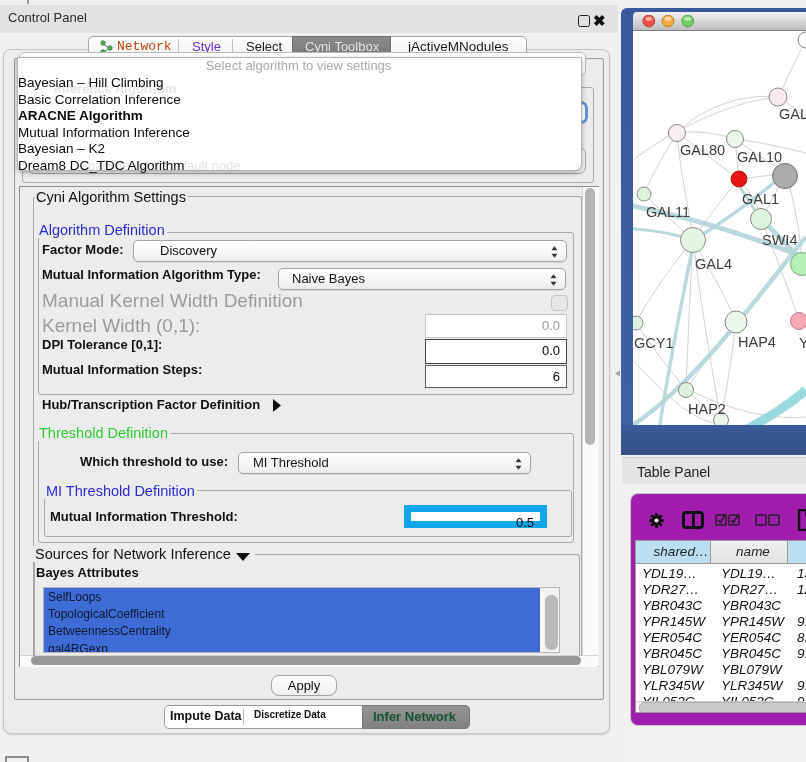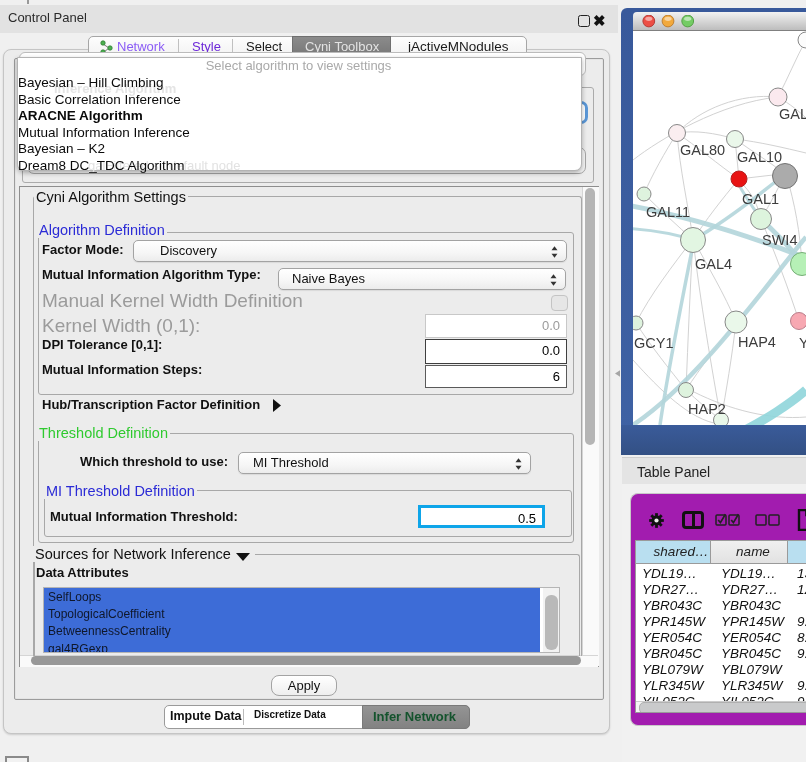--- a/index.html
+++ b/index.html
@@ -37,21 +37,21 @@
 
     <div class="abs" style="left:204px;top:0;width:99px;height:22px;background:linear-gradient(#8b8b8b,#767676);border:1px solid #6f6f6f;box-sizing:border-box;"></div>
 
     <svg class="abs" style="left:12px;top:4px;" width="13" height="15" viewBox="0 0 13 15">
       <line x1="3" y1="4" x2="9" y2="8" stroke="#777" stroke-width="1"></line>
       <line x1="4" y1="12" x2="9" y2="8" stroke="#777" stroke-width="1"></line>
       <circle cx="3" cy="3" r="2.2" fill="#4caf50" stroke="#2e7d32" stroke-width="0.8"></circle>
       <circle cx="10" cy="8" r="2.2" fill="#4caf50" stroke="#2e7d32" stroke-width="0.8"></circle>
       <circle cx="3" cy="12" r="2.2" fill="#4caf50" stroke="#2e7d32" stroke-width="0.8"></circle>
     </svg>
-    <div class="tx" style="left:29px;top:3px;font-size:13px;color:#8b5cf6;">Network</div>
+    <div class="tx" style="left:29px;top:3px;font-size:13px;color:#c2410c;font-family:Liberation Mono, monospace;">Network</div>
     <div class="tx" style="left:104px;top:3px;font-size:13px;color:#6d28d9;">Style</div>
     <div class="tx" style="left:158px;top:3px;font-size:13px;color:#1a1a1a;">Select</div>
     <div class="tx" style="left:217px;top:3px;font-size:13px;color:#e3e3e3;">Cyni Toolbox</div>
     <div class="tx" style="left:320px;top:3px;font-size:13.5px;color:#1a1a1a;">jActiveMNodules</div>
   </div>
 
   <div class="abs" style="left:14px;top:53px;width:590px;height:642px;border:1px solid #9c9c9c;background:#ececec;border-radius:2px;box-sizing:border-box;box-shadow:inset 0 0 0 1px #e4e4e4;"></div>
 
   <div class="abs" style="left:22px;top:82px;width:572px;height:96px;border:1px solid #ababab;border-radius:3px;box-sizing:border-box;"></div>
   <div class="abs" style="left:420px;top:96px;width:162px;height:17px;border-radius:7px;background:#fff;border:3px solid #5b97d6;"></div>
@@ -135,32 +135,32 @@
     <svg class="arrows" viewBox="0 0 8 13">
         <path d="M4 0 L7.4 4.6 H0.6 Z" fill="#333"></path>
         <path d="M4 13 L7.4 8.4 H0.6 Z" fill="#333"></path>
       </svg>
   </div>
 
   <div class="grp" style="left:44px;top:485px;width:526px;height:45px;"></div>
   <div class="gtitle" style="left:44px;top:478px;color:#2b2bd6;">MI Threshold Definition</div>
 
   <div class="lbl" style="left:50px;top:504px;">Mutual Information Threshold:</div>
-  <div class="fld" style="left:418px;top:500px;width:127px;height:23px;border:3px solid #0ea5e9;box-sizing:border-box;">
+  <div class="fld" style="left:404px;top:500px;width:143px;height:23px;border:7px solid #0ea5e9;box-sizing:border-box;">
       <span>0.5</span>
     </div>
 
   <div class="abs" style="left:34px;top:549px;width:544px;height:101px;border:1px solid #a8a8a8;border-bottom:none;border-radius:3px 3px 0 0;"></div>
   <div class="gtitle" style="left:33px;top:541px;color:#111;">Sources for Network Inference</div>
   <div class="abs" style="left:233px;top:542px;width:22px;height:13px;background:#ececec;"></div>
   <svg class="abs" style="left:236px;top:548px;" width="14" height="8" viewBox="0 0 14 8">
       <path d="M0 0 H14 L7 8 Z" fill="#111"></path>
     </svg>
 
-  <div class="lbl" style="left:36px;top:560px;">Data Attributes</div>
+  <div class="lbl" style="left:36px;top:560px;">Bayes Attributes</div>
 
   <div class="abs" style="left:43px;top:582px;width:517px;height:66px;background:#fff;border:1px solid #b5b5b5;box-sizing:border-box;overflow:hidden;">
     <div class="abs" style="left:0;top:0;width:496px;height:66px;background:#3d6cd7;"></div>
     <div class="abs" style="left:4px;top:1px;font-size:12px;color:#0f172a;line-height:17.2px;">SelfLoops<br>TopologicalCoefficient<br>BetweennessCentrality<br>gal4RGexp</div>
     <div class="abs" style="left:499px;top:0;width:18px;height:66px;background:#f2f2f2;"></div>
     <div class="abs" style="left:501px;top:7px;width:13px;height:55px;background:#b9b9b9;border-radius:6px;"></div>
   </div>
 
   <div class="abs" style="left:271px;top:670px;width:66px;height:21px;background:linear-gradient(#ffffff,#eeeeee);border:1px solid #a3a3a3;border-radius:8px;box-sizing:border-box;text-align:center;">
     <span style="font-size:13px;color:#111;line-height:15px;">Apply</span>

